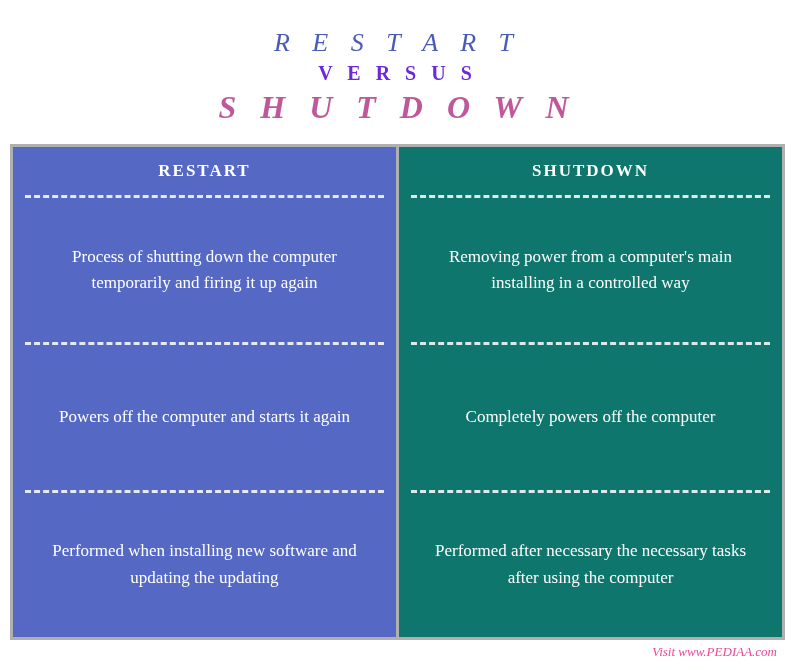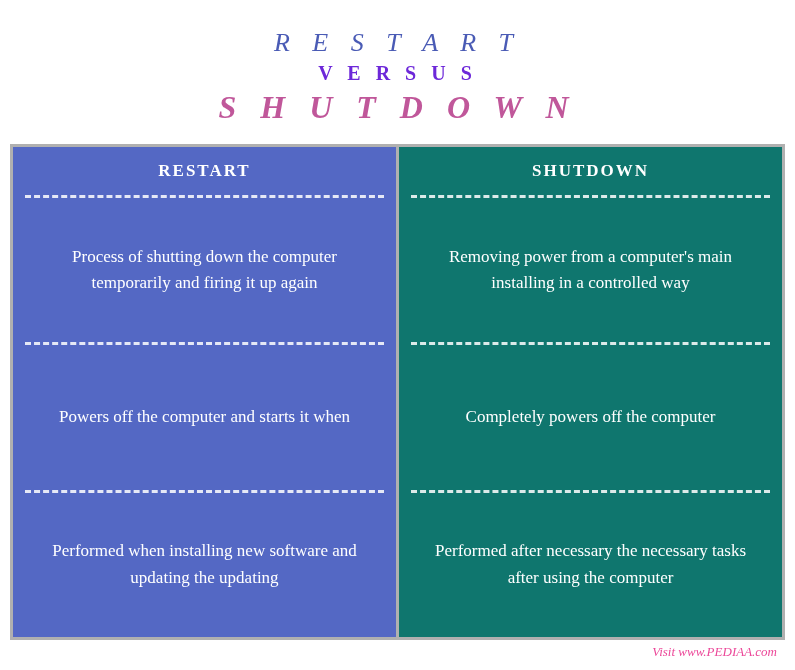--- a/index.html
+++ b/index.html
@@ -122,21 +122,21 @@
   <div class="title-versus">V E R S U S</div>
   <div class="title-shutdown">S H U T D O W N</div>
 </div>
 
 <div class="comparison-table">
   <div class="col col-left">
     <div class="col-header">RESTART</div>
     <hr class="dashed-divider">
     <div class="col-cell">Process of shutting down the computer temporarily and firing it up again</div>
     <hr class="dashed-divider">
-    <div class="col-cell">Powers off the computer and starts it when</div>
+    <div class="col-cell">Powers off the computer and starts it again</div>
     <hr class="dashed-divider">
     <div class="col-cell">Performed when installing new software and updating the updating</div>
   </div>
   <div class="col col-right">
     <div class="col-header">SHUTDOWN</div>
     <hr class="dashed-divider">
     <div class="col-cell">Removing power from a computer's main installing in a controlled way</div>
     <hr class="dashed-divider">
     <div class="col-cell">Completely powers off the computer</div>
     <hr class="dashed-divider">

